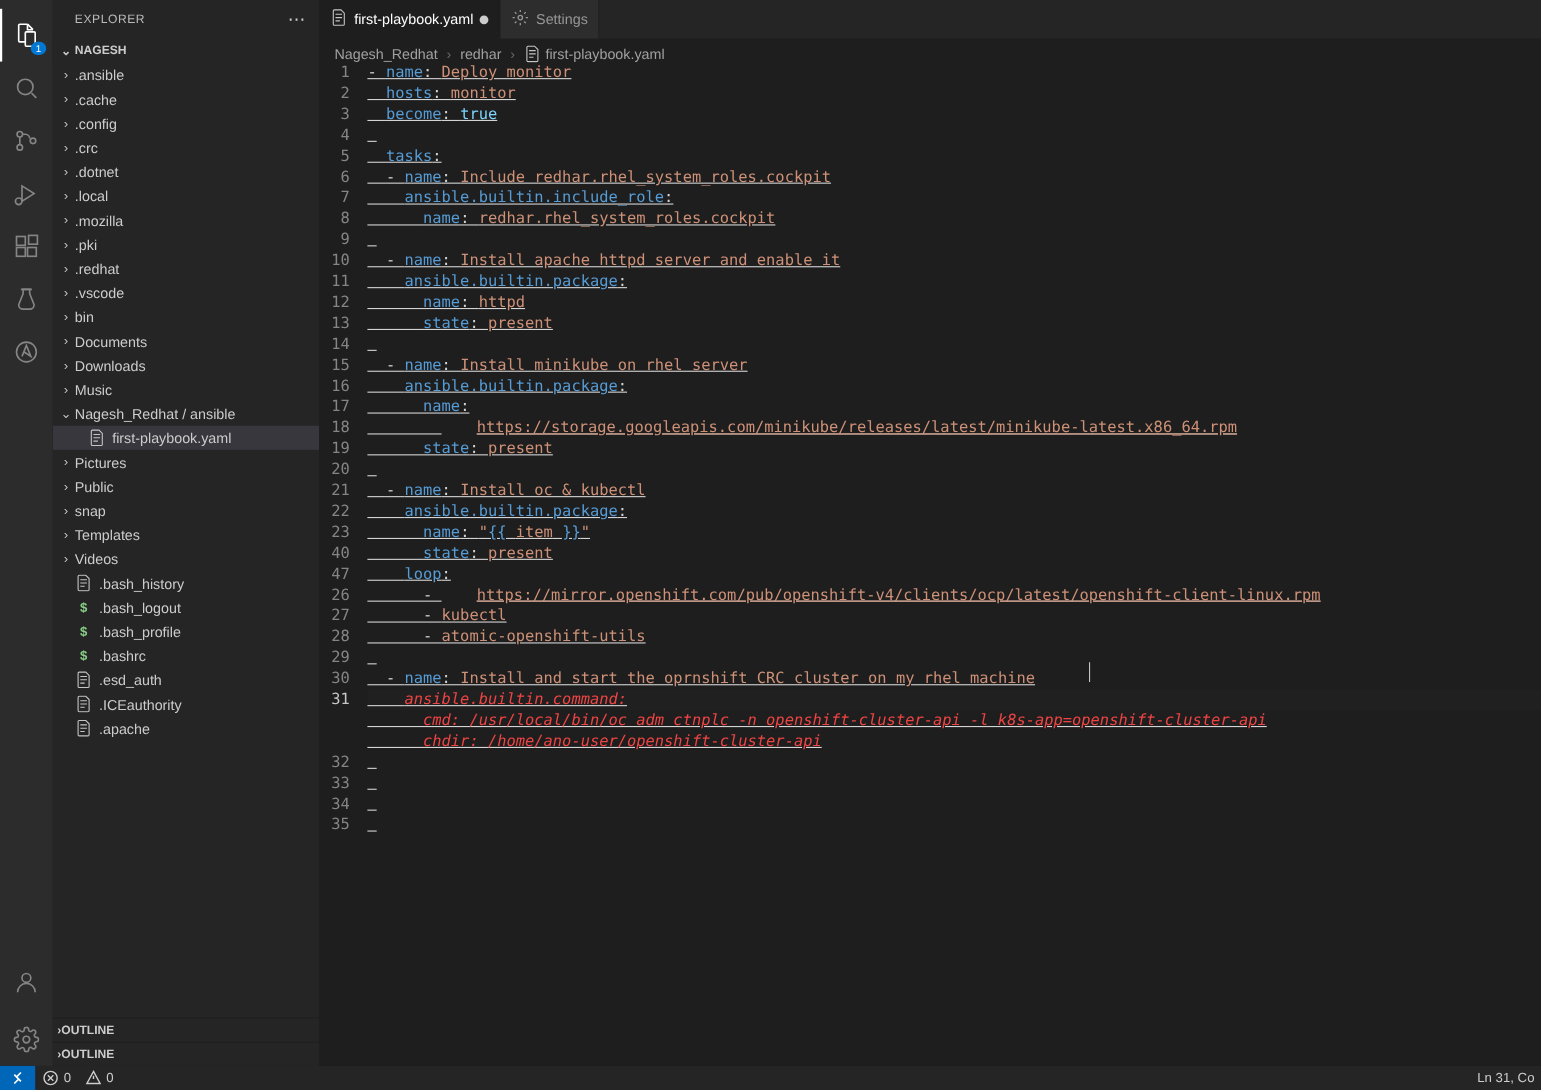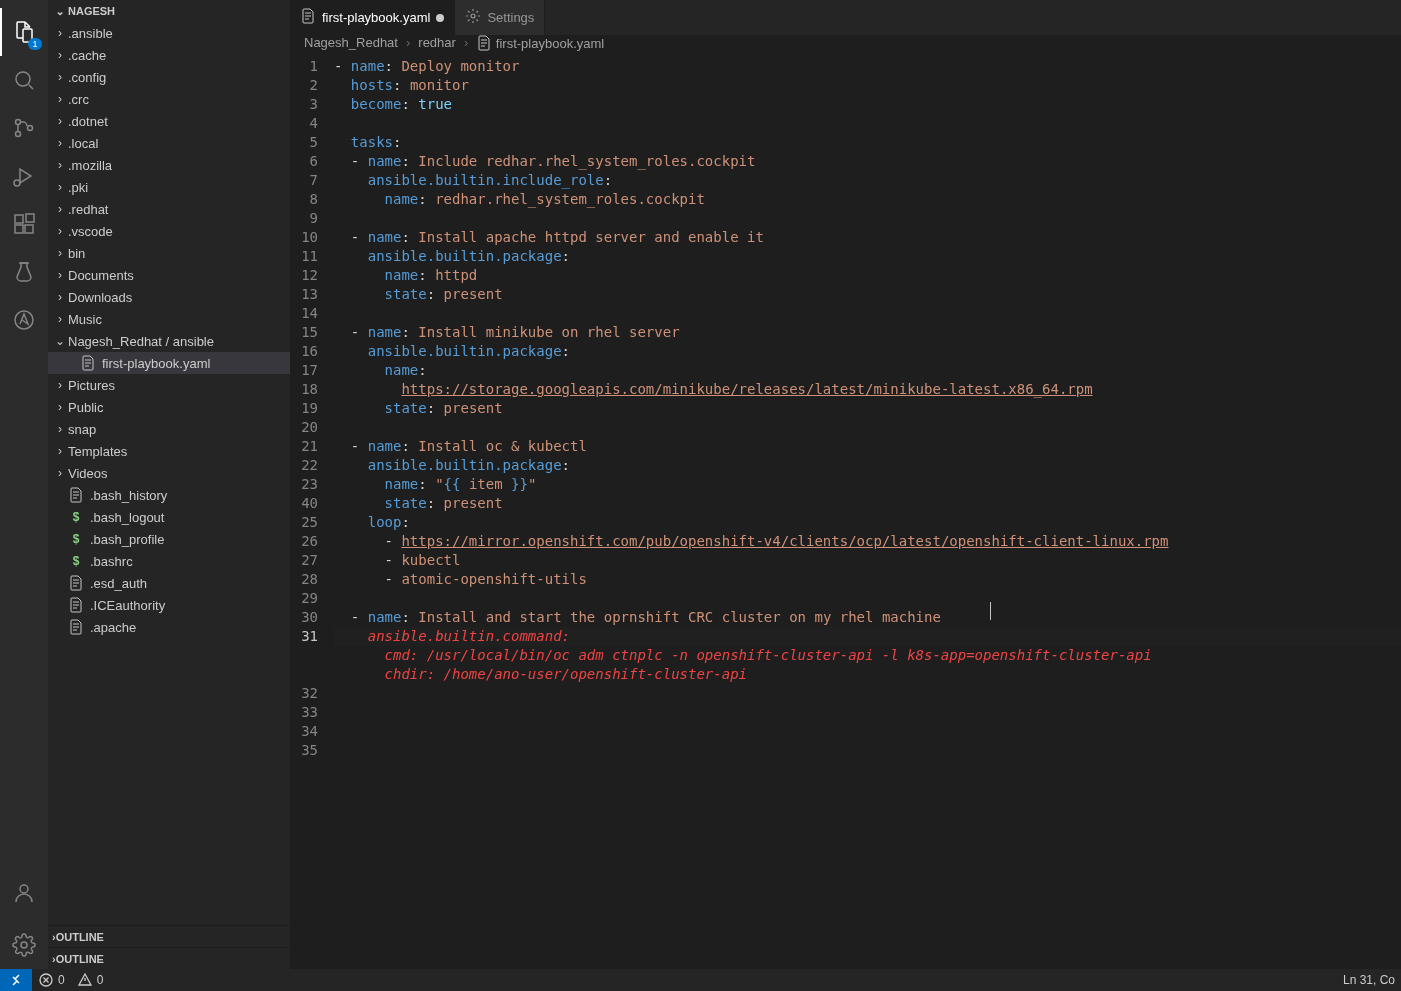--- a/index.html
+++ b/index.html
@@ -162,21 +162,21 @@
 }
 .tab .mod-dot {
   width: 8px;
   height: 8px;
   border-radius: 50%;
   background: #cccccc;
 }
 .breadcrumbs {
   height: 22px;
   display: flex;
-  align-items: flex-start;
+  align-items: flex-end;
   padding-left: 14px;
   font-size: 13px;
   color: #a0a0a0;
   gap: 4px;
 }
 .breadcrumbs .sep { color: #666; margin: 0 4px; }
 .editor {
   flex: 1;
   display: flex;
   font-family: 'Droid Sans Mono', 'monospace', monospace;
@@ -190,30 +190,31 @@
   color: #858585;
   padding-right: 16px;
   user-select: none;
 }
 .gutter .ln { height: 19px; }
 .gutter .ln.active { color: #c6c6c6; text-align: right; }
 .code {
   flex: 1;
   color: #d4d4d4;
   white-space: pre;
+  text-decoration: underline;
 }
 .code .row { height: 19px; }
 .code .row.current { background: #2a2a2a33; }
 
 
 .k { color: #569cd6; }
 .s { color: #ce9178; }
 .p { color: #d4d4d4; }
 .v { color: #7dd3fc; }
-.u { color: #ce9178; text-decoration: underline; }
+.u { color: #ce9178; text-decoration: underline; margin-left: 32px; }
 .tmpl { color: #569cd6; }
 .sug { color: #ef4444; font-style: italic; }
 
 
 .status-bar {
   height: 22px;
   background: #252526;
   display: flex;
   align-items: center;
   color: #cccccc;
@@ -310,20 +311,24 @@
     </div>
     <div class="icon-btn">
       <svg class="act" viewBox="0 0 24 24" fill="none" stroke="currentColor" stroke-width="1.5">
           <circle cx="12" cy="12" r="3"></circle>
           <path d="M19.4 15a1.7 1.7 0 0 0 .3 1.8l.1.1a2 2 0 1 1-2.8 2.8l-.1-.1a1.7 1.7 0 0 0-1.8-.3 1.7 1.7 0 0 0-1 1.5V21a2 2 0 1 1-4 0v-.1a1.7 1.7 0 0 0-1-1.5 1.7 1.7 0 0 0-1.8.3l-.1.1a2 2 0 1 1-2.8-2.8l.1-.1a1.7 1.7 0 0 0 .3-1.8 1.7 1.7 0 0 0-1.5-1H3a2 2 0 1 1 0-4h.1a1.7 1.7 0 0 0 1.5-1 1.7 1.7 0 0 0-.3-1.8l-.1-.1a2 2 0 1 1 2.8-2.8l.1.1a1.7 1.7 0 0 0 1.8.3H9a1.7 1.7 0 0 0 1-1.5V3a2 2 0 1 1 4 0v.1a1.7 1.7 0 0 0 1 1.5 1.7 1.7 0 0 0 1.8-.3l.1-.1a2 2 0 1 1 2.8 2.8l-.1.1a1.7 1.7 0 0 0-.3 1.8V9c.3.6.9 1 1.5 1H21a2 2 0 1 1 0 4h-.1a1.7 1.7 0 0 0-1.5 1z"></path>
         </svg>
     </div>
   </div>
 
   <div class="sidebar">
+    <div class="sidebar-header">
+      <span>EXPLORER</span>
+      <span class="more">⋯</span>
+    </div>
     <div class="section-header">
       <span class="chev">⌄</span>
       <span>NAGESH</span>
     </div>
     <div class="tree" id="tree">
         <div class="tree-item">
           <span class="indent" style="width:4px"></span>
           <span class="chev">›</span>
           <span>.ansible</span>
         </div>
@@ -559,21 +564,21 @@
           <div class="ln">15</div>
           <div class="ln">16</div>
           <div class="ln">17</div>
           <div class="ln">18</div>
           <div class="ln">19</div>
           <div class="ln">20</div>
           <div class="ln">21</div>
           <div class="ln">22</div>
           <div class="ln">23</div>
           <div class="ln">40</div>
-          <div class="ln">25</div>
+          <div class="ln">47</div>
           <div class="ln">26</div>
           <div class="ln">27</div>
           <div class="ln">28</div>
           <div class="ln">29</div>
           <div class="ln">30</div>
           <div class="ln active">31</div>
           <div class="ln">&nbsp;</div>
           <div class="ln">&nbsp;</div>
           <div class="ln">32</div>
           <div class="ln">33</div>

